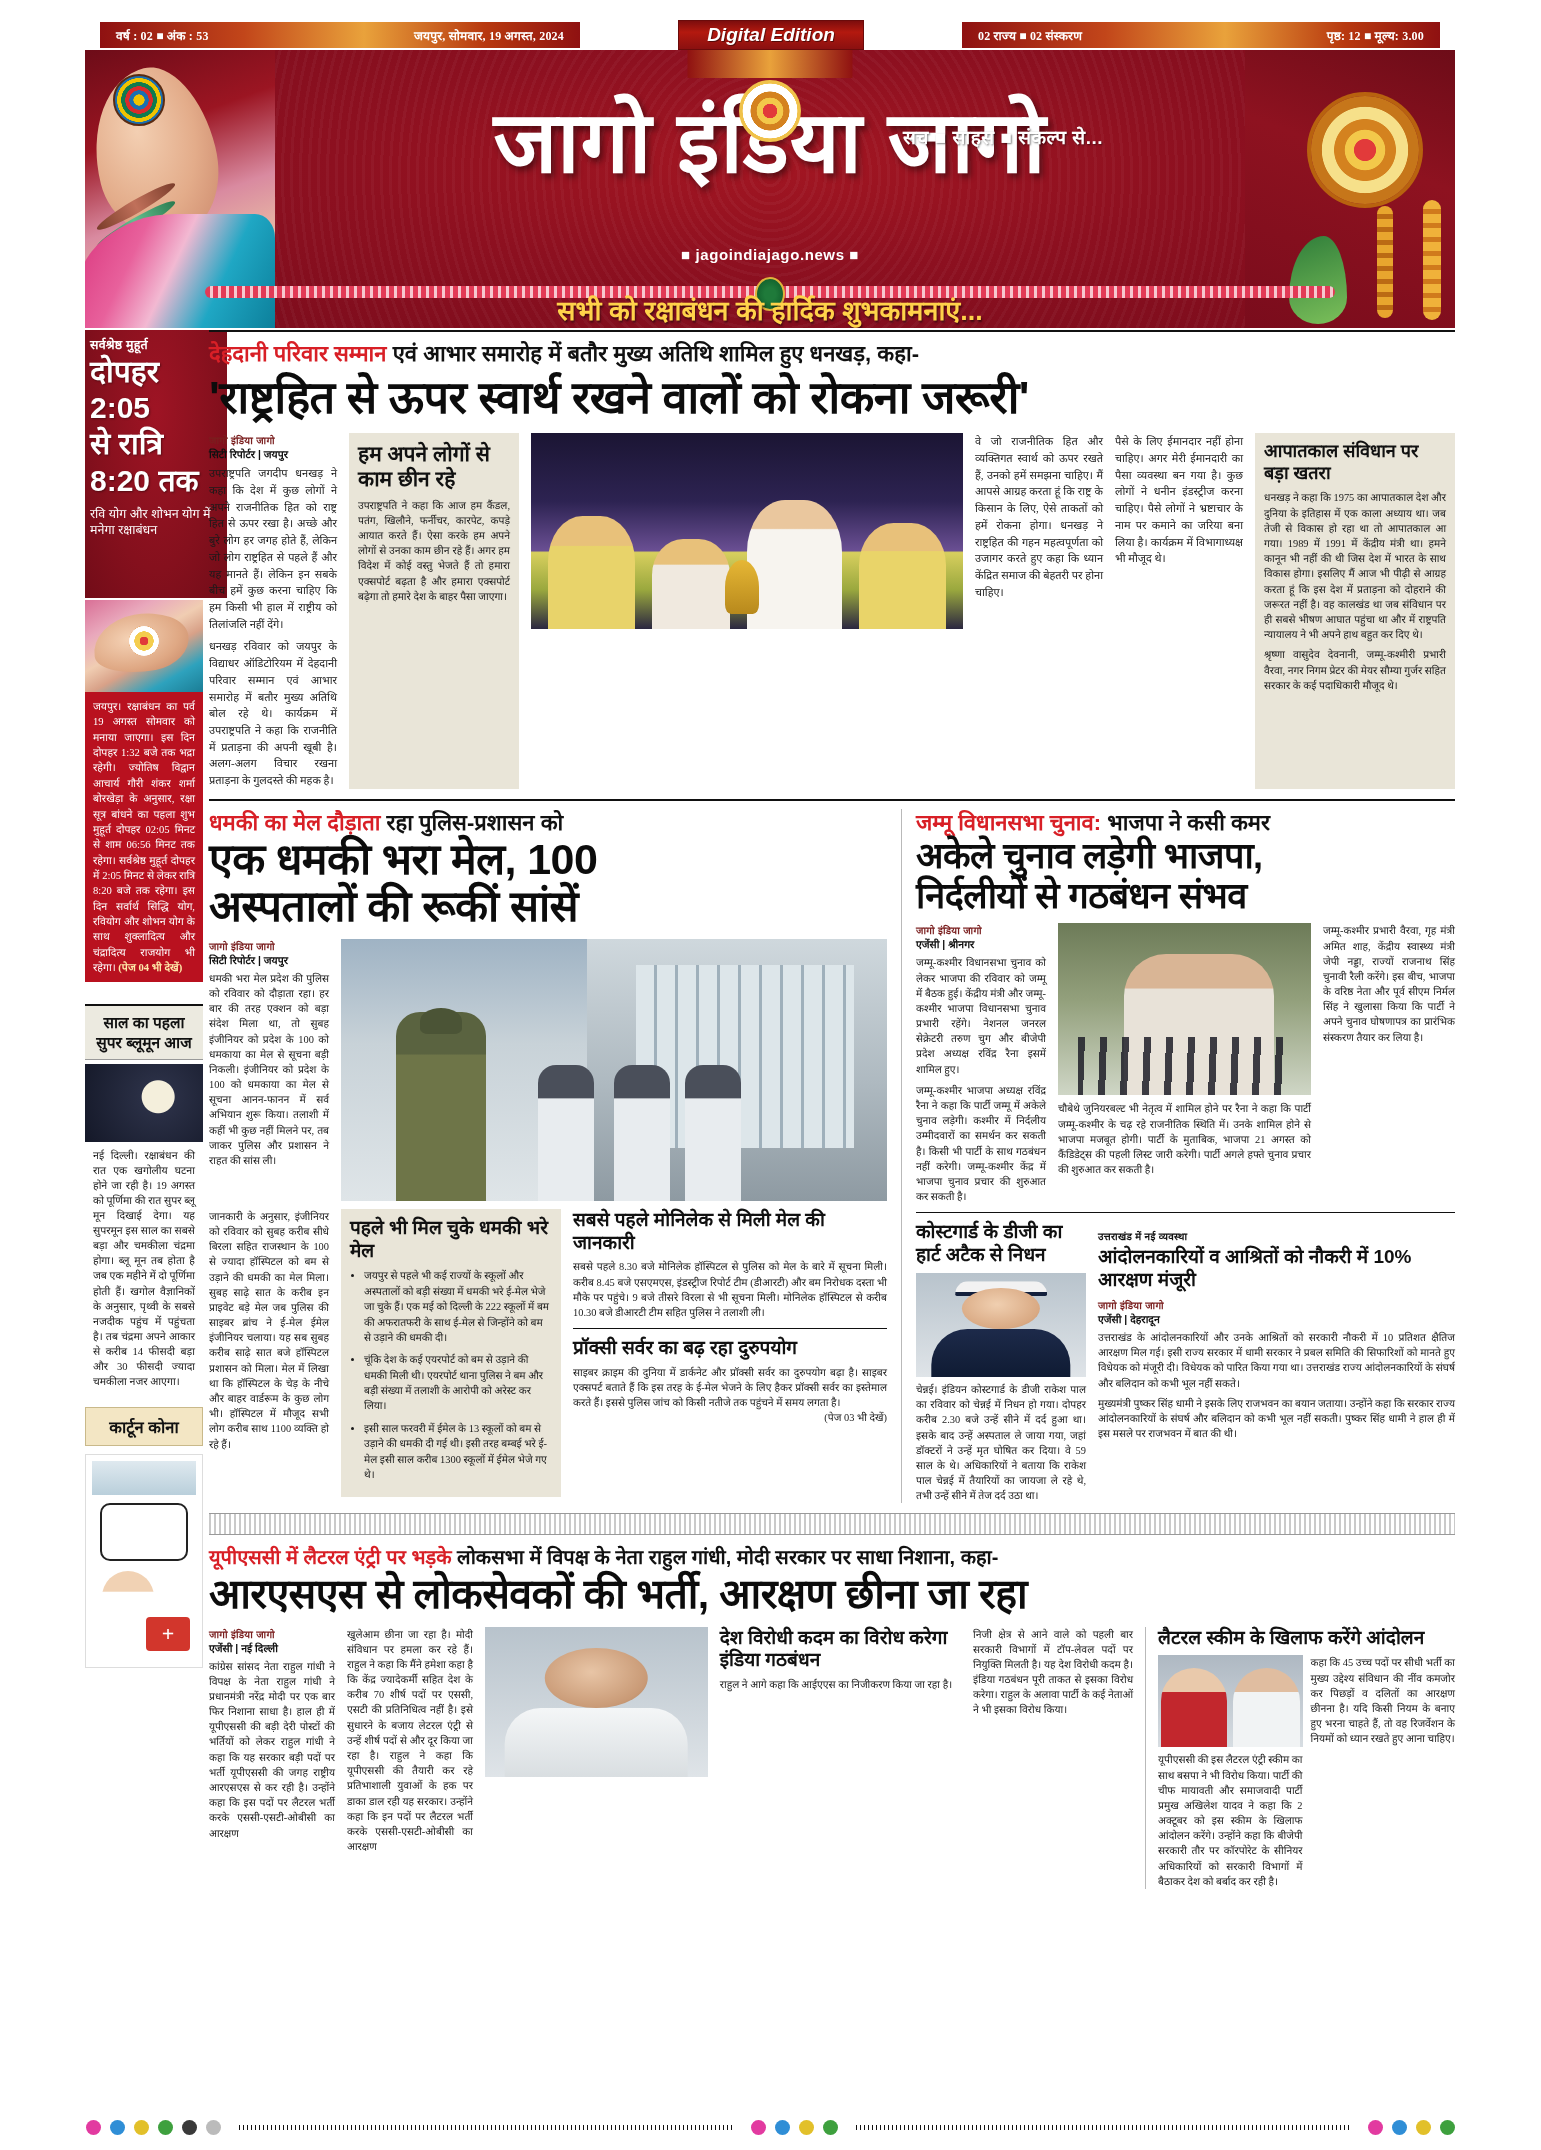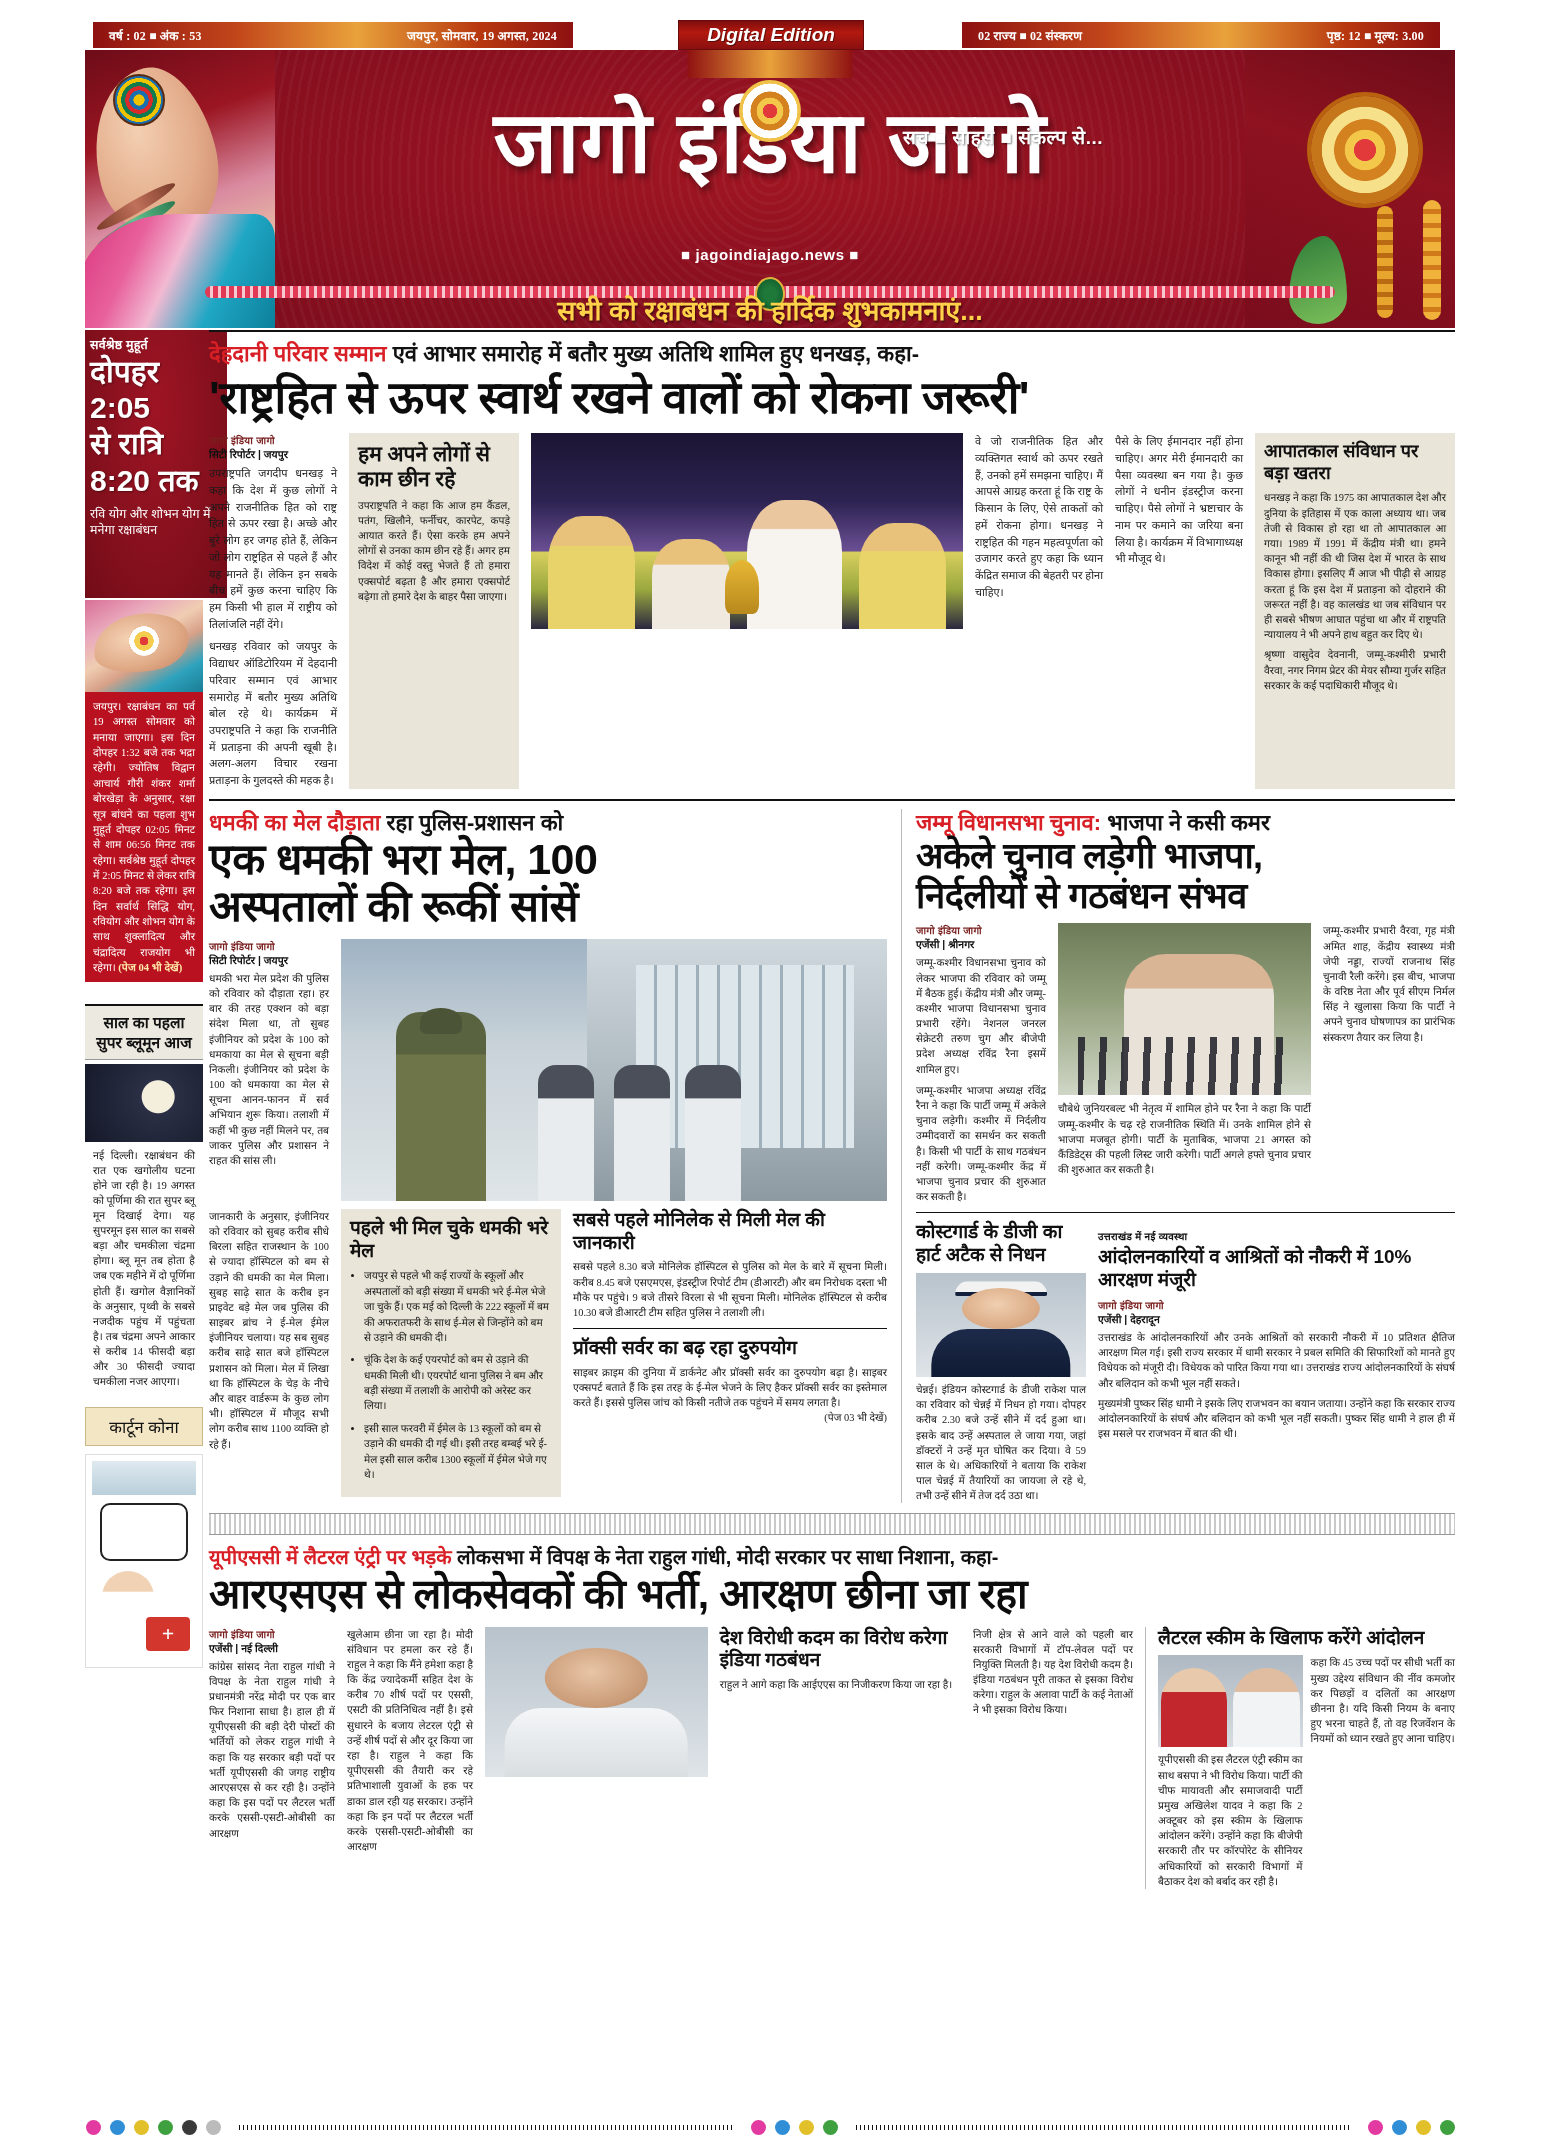--- a/index.html
+++ b/index.html
@@ -22,21 +22,21 @@
     position: absolute; left: 0; top: 0; width: 1541px; height: 50px;
     background: #ffffff;
   }
   .ribbon-strip {
     position: absolute; top: 22px; height: 26px;
     background: linear-gradient(90deg,#8f1111 0%, #c2461a 30%, #e9a23b 55%, #b8390f 80%, #8f1111 100%);
     display: flex; align-items: center;
     color: #ffffff; font-weight: bold; font-size: 12px;
     letter-spacing: .2px;
   }
-  .ribbon-left { left: 93px; width: 480px; padding: 0 16px; justify-content: space-between; }
+  .ribbon-left { left: 100px; width: 480px; padding: 0 16px; justify-content: space-between; }
   .ribbon-right { left: 962px; width: 478px; padding: 0 16px; justify-content: space-between; }
   .digital-badge {
     position: absolute; left: 678px; top: 20px; width: 186px; height: 30px;
     background: linear-gradient(180deg,#7d0d0d 0%,#b3190f 40%,#8a1010 100%);
     color: #ffffff; font-family: "Liberation Sans", sans-serif;
     font-weight: bold; font-style: italic; font-size: 19px;
     display: flex; align-items: center; justify-content: center;
     text-shadow: 1px 1px 0 rgba(0,0,0,.45);
     border: 1px solid #6a0b0b;
   }
@@ -223,21 +223,21 @@
     border-top: 2px solid #111; border-bottom: 1px solid #999;
     margin-top: 22px;
   }
   .sb-moon {
     width: 118px; height: 78px; margin-top: 4px;
     background: radial-gradient(circle at 62% 42%, #f4efdc 0 16px, #2a2f45 17px, #141828 100%);
   }
   .cartoon-head {
     background: #f3e6c4; border: 1px solid #c9b98a;
     text-align: center; padding: 7px 4px;
-    font-family: "Liberation Sans", sans-serif; font-weight: normal;
+    font-family: "Liberation Sans", sans-serif; font-weight: bold;
     font-size: 16.5px; color: #111; margin-top: 10px;
   }
   .cartoon-img {
     width: 118px; height: 214px; margin-top: 8px; background: #ffffff;
     border: 1px solid #ddd; position: relative; overflow: hidden;
   }
   .cartoon-img .band {
     position: absolute; left: 6px; top: 6px; right: 6px; height: 34px;
     background: linear-gradient(180deg,#dfe9ef,#b9cfdb);
   }

